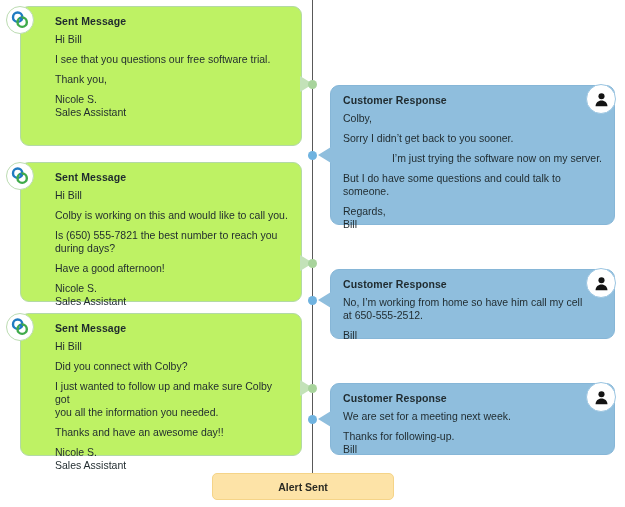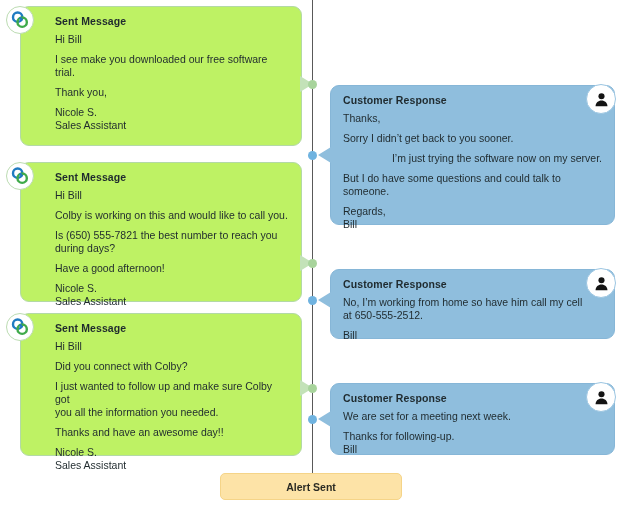--- a/index.html
+++ b/index.html
@@ -119,21 +119,21 @@
     border: 1px solid #9cc6e2;
     display: flex;
     align-items: center;
     justify-content: center;
     box-sizing: border-box;
   }
 
   
   .alert-box {
     position: absolute;
-    left: 220px;
+    left: 212px;
     top: 473px;
     width: 182px;
     height: 27px;
     background: #fde3a7;
     border: 1px solid #f5d488;
     border-radius: 5px;
     display: flex;
     align-items: center;
     justify-content: center;
     box-sizing: border-box;
@@ -147,38 +147,38 @@
 </head>
 <body>
 
 <div id="canvas">
 
   <div class="spine"></div>
 
   <div class="bubble sent" style="left:20px; top:6px; width:282px; height:140px;">
     <div class="bubble-title">Sent Message</div>
     <p class="para" style="white-space:pre-line;">Hi Bill</p>
-    <p class="para" style="white-space:pre-line;">I see make you downloaded our free software trial.</p>
+    <p class="para" style="white-space:pre-line;">I see that you questions our free software trial.</p>
     <p class="para" style="white-space:pre-line;">Thank you,</p>
     <p class="para" style="white-space:pre-line;">Nicole S.
 Sales Assistant</p>
   </div>
   <div class="tail right-green" style="left:300px; top:76px;"></div>
   <div class="logo-badge" style="left:6px; top:6px;">
     <svg width="20" height="20" viewBox="0 0 24 24">
       <circle cx="9.2" cy="8.6" r="5.6" fill="none" stroke="#1f7bc1" stroke-width="2.9"></circle>
       <circle cx="14.6" cy="14.6" r="5.6" fill="none" stroke="#3faa4a" stroke-width="2.9"></circle>
       <path d="M11.6 11.3 A5.6 5.6 0 0 1 14.0 9.05" fill="none" stroke="#1f7bc1" stroke-width="2.9"></path>
     </svg>
   </div>
   <div class="dot green" style="left:308px; top:80px;"></div>
 
   <div class="bubble resp" style="left:330px; top:85px; width:285px; height:140px;">
     <div class="bubble-title">Customer Response</div>
-    <p class="para" style="white-space:pre-line;">Thanks,</p>
+    <p class="para" style="white-space:pre-line;">Colby,</p>
     <p class="para" style="white-space:pre-line;">Sorry I didn’t get back to you sooner.</p>
     <p class="para" style="white-space:pre-line;text-align:right;">I’m just trying the software now on my server.</p>
     <p class="para" style="white-space:pre-line;">But I do have some questions and could talk to
 someone.</p>
     <p class="para" style="white-space:pre-line;">Regards,
 Bill</p>
   </div>
   <div class="tail left-blue" style="left:318px; top:147px;"></div>
   <div class="avatar" style="left:586px; top:84px;">
     <svg width="17" height="17" viewBox="0 0 24 24">

